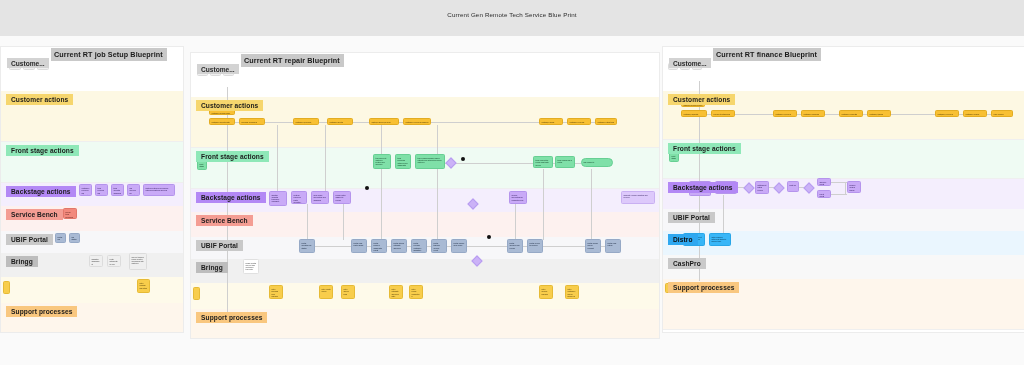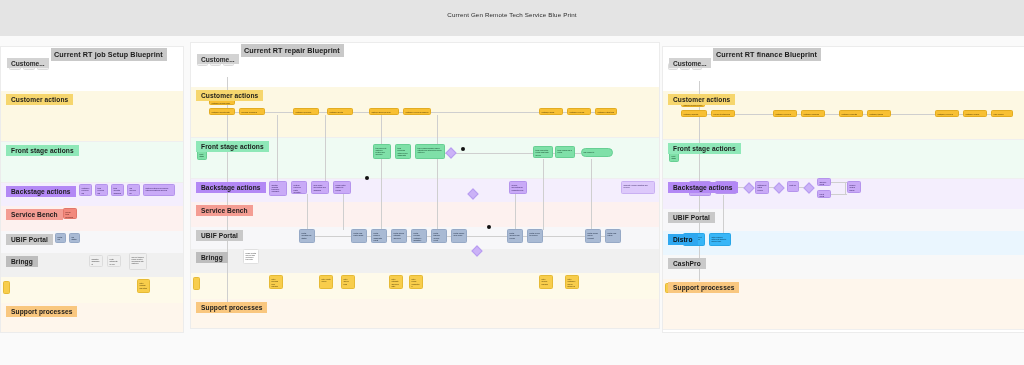--- a/index.html
+++ b/index.html
@@ -151,21 +151,21 @@
         <div class="node n-slate" style="left: 54px; top: 186px; width: 11px; height: 10px;">portal job view</div>
         <div class="node n-slate" style="left: 68px; top: 186px; width: 11px; height: 10px;">job status</div>
         <div class="node n-grey" style="left: 88px; top: 208px; width: 14px; height: 12px;">dispatch assignment</div>
         <div class="node n-grey" style="left: 106px; top: 208px; width: 14px; height: 12px;">route optimization run</div>
         <div class="node n-grey n-sm" style="left: 128px; top: 206px; width: 18px; height: 17px;">delivery tracking record created and shared with customer</div>
         <div class="node n-note" style="left: 2px; top: 234px; width: 7px; height: 13px;"></div>
         <div class="node n-note" style="left: 136px; top: 232px; width: 13px; height: 14px;">note: confirm job setup</div>
         <div class="frame-subtitle" style="top: 11px;">Custome...</div>
         <div class="frame-title" style="top: 1px;">Current RT job Setup Blueprint</div>
       </div>
-      <div class="frame" style="left: 190px; top: 42px; width: 468px; height: 285px;">
+      <div class="frame" style="left: 190px; top: 52px; width: 468px; height: 285px;">
         <div class="lane lane-cust" style="top: 44px; height: 50px; width: 468px;"></div>
         <div class="lane-sep" style="top: 94px; width: 468px;"></div>
         <div class="lane-label lab-cust" style="left: 5px; top: 47px;">Customer actions</div>
         <div class="lane lane-front" style="top: 95px; height: 40px; width: 468px;"></div>
         <div class="lane-sep" style="top: 135px; width: 468px;"></div>
         <div class="lane-label lab-front" style="left: 5px; top: 98px;">Front stage actions</div>
         <div class="lane lane-back" style="top: 136px; height: 23px; width: 468px;"></div>
         <div class="lane-sep" style="top: 159px; width: 468px;"></div>
         <div class="lane-label lab-back" style="left: 5px; top: 139px;">Backstage actions</div>
         <div class="lane lane-bench" style="top: 159px; height: 25px; width: 468px;"></div>

